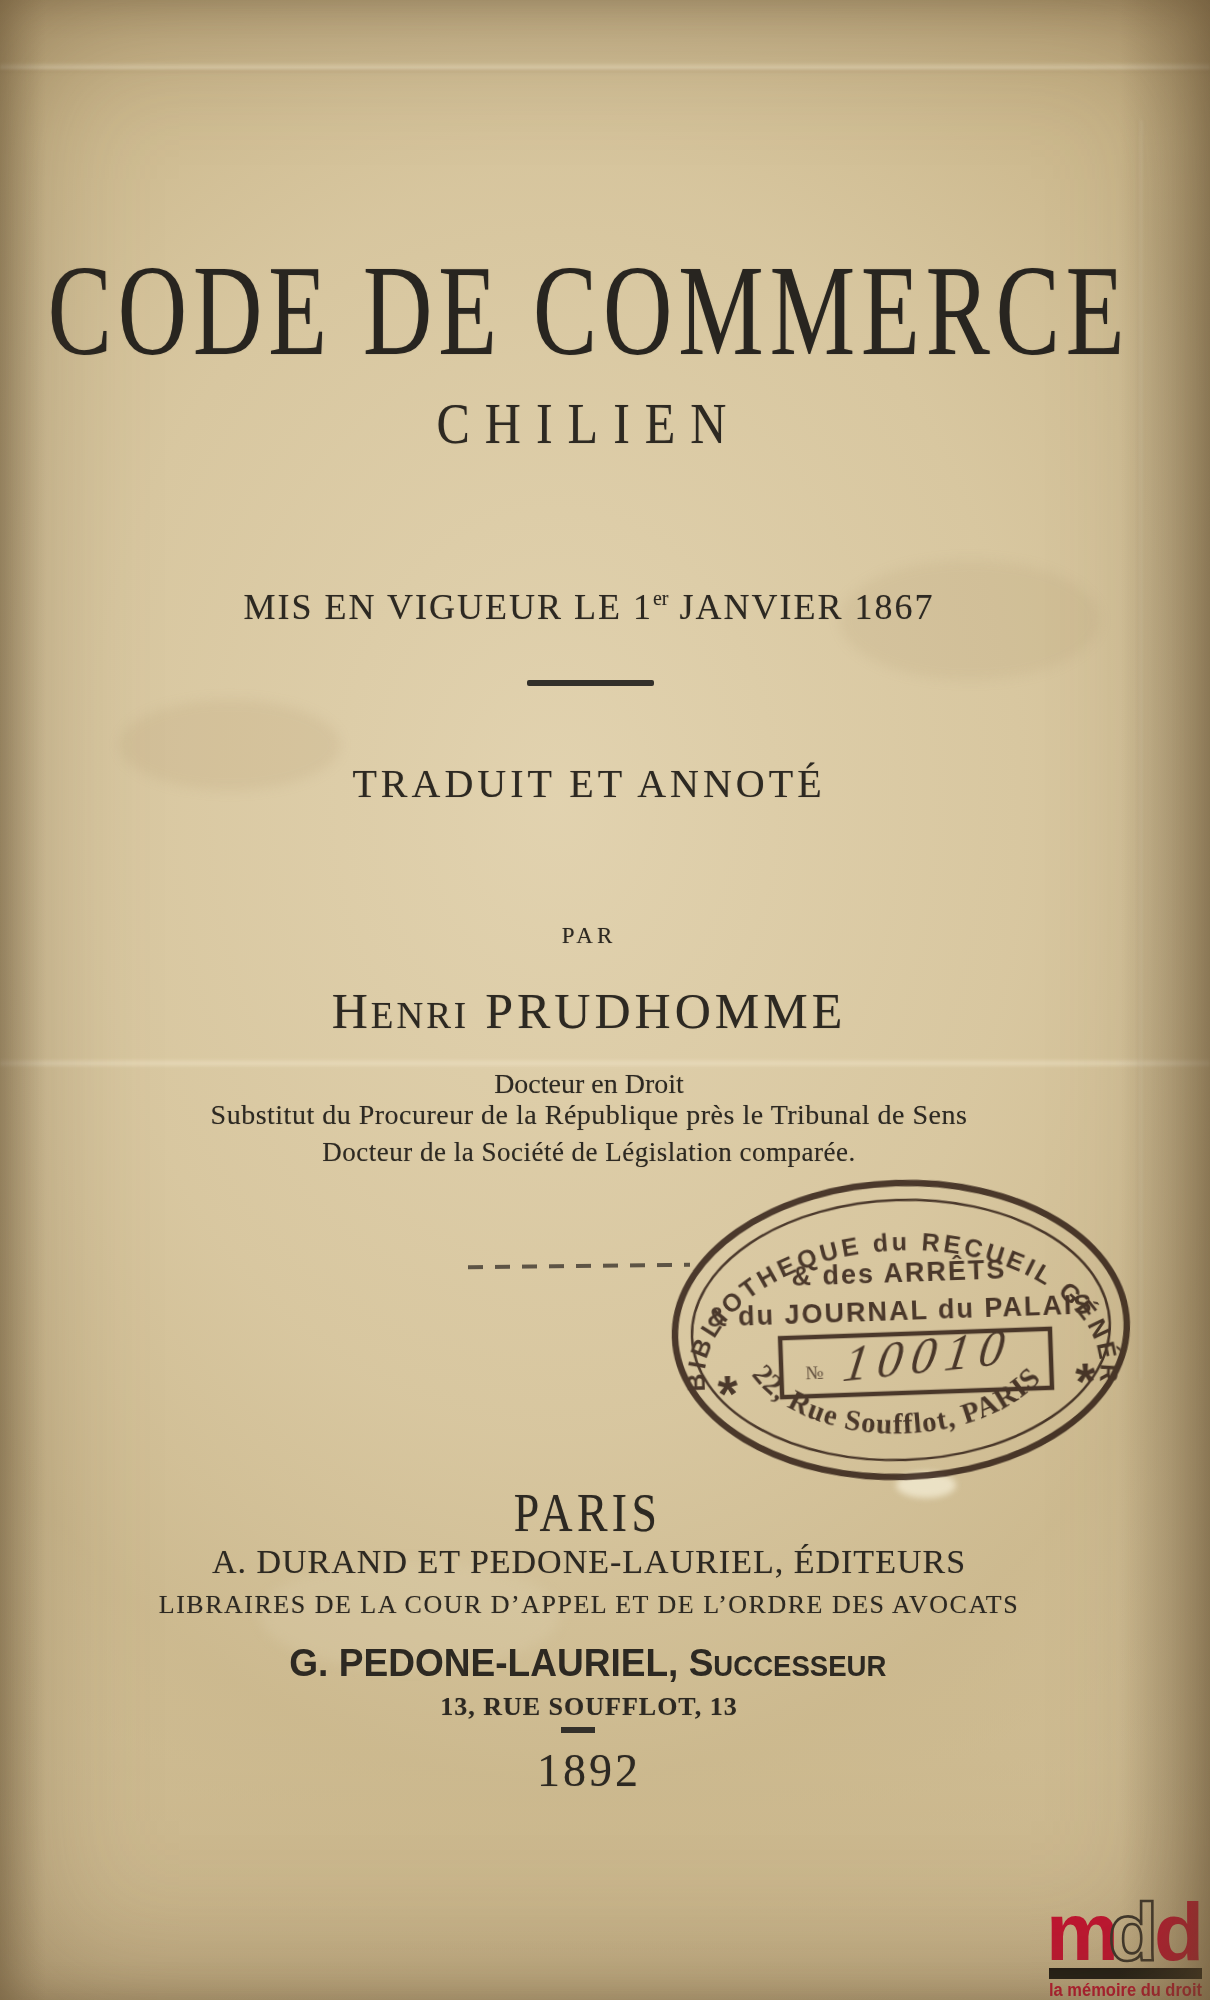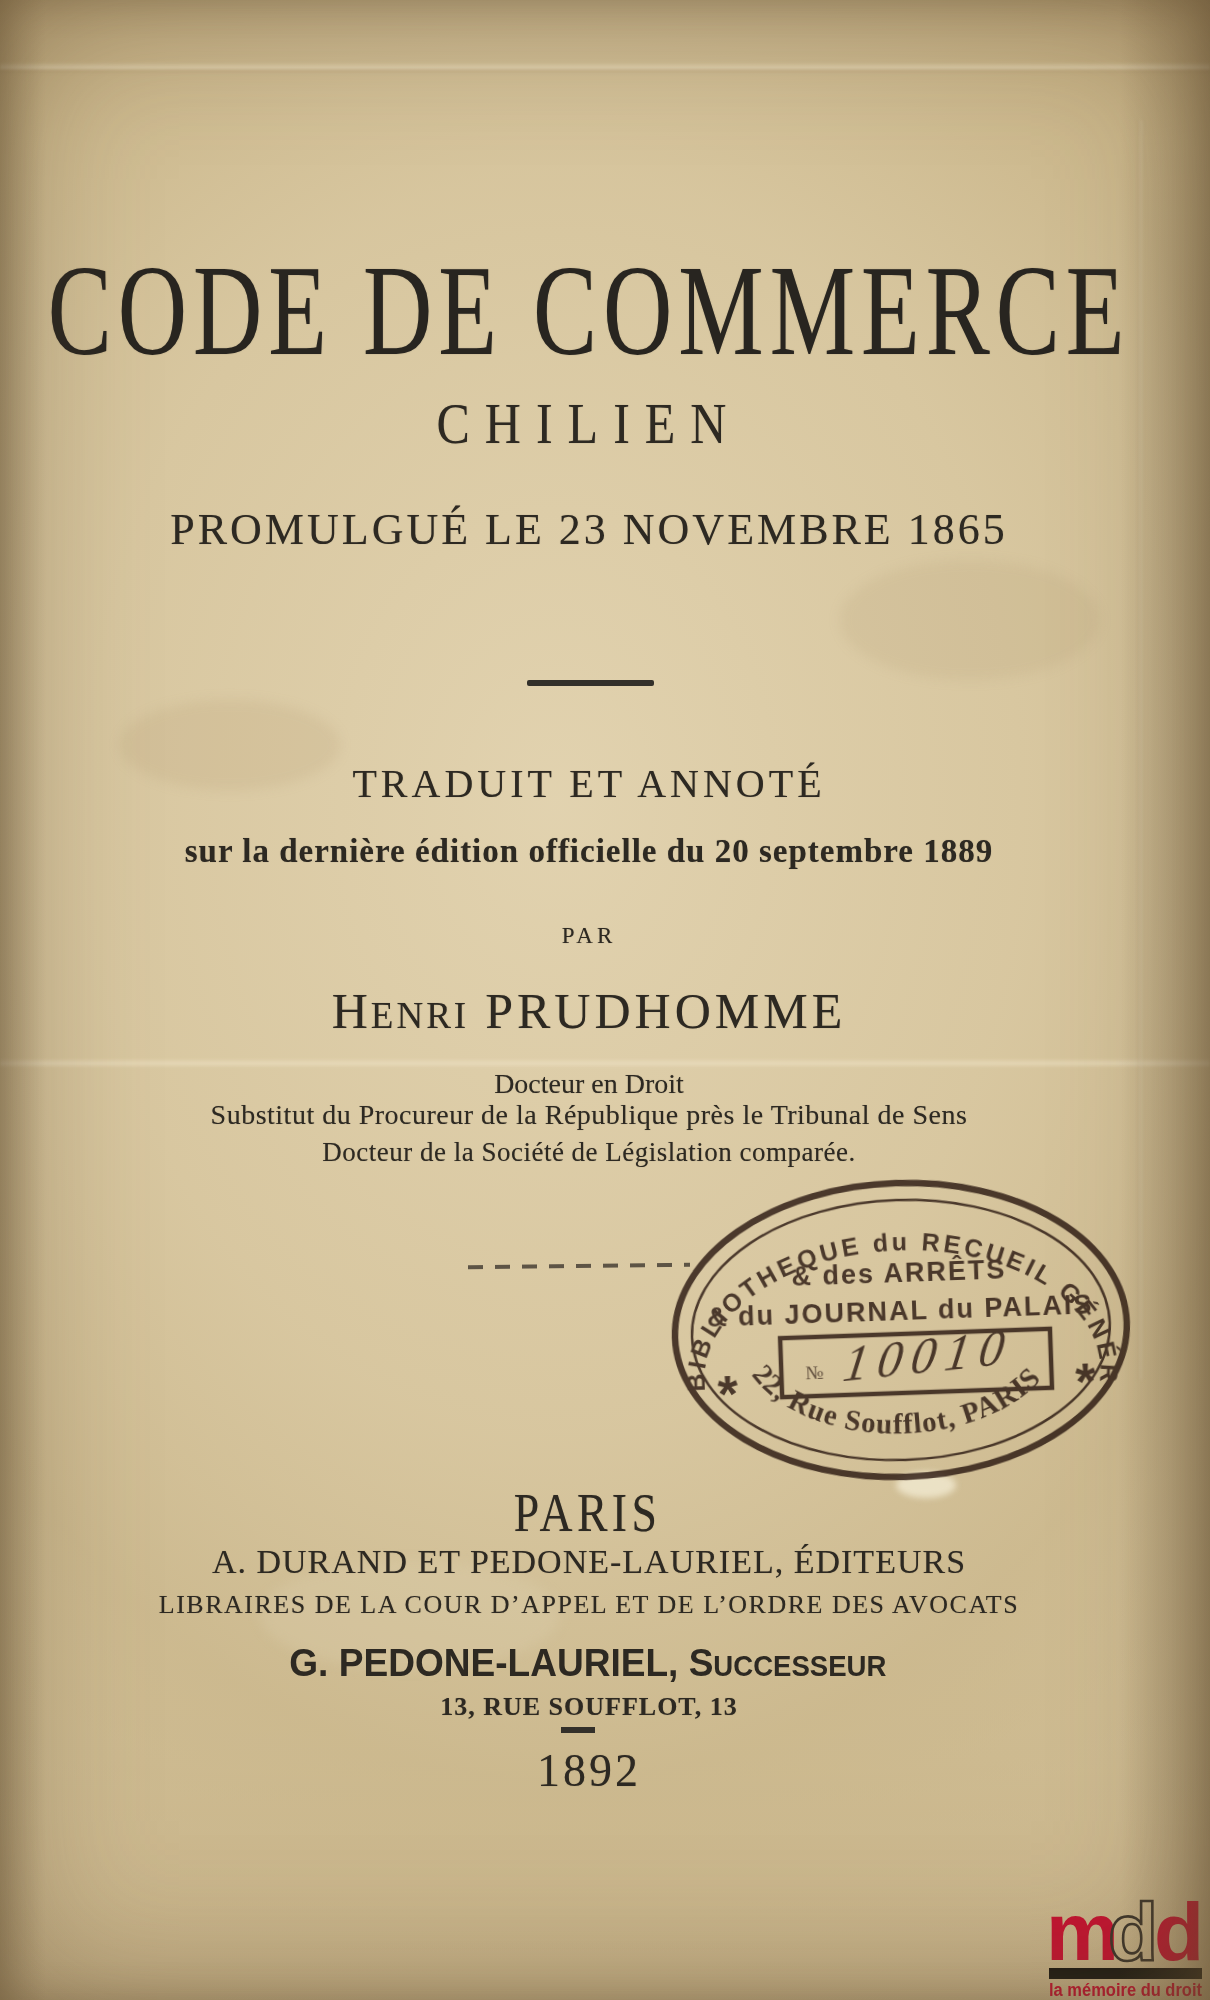--- a/index.html
+++ b/index.html
@@ -89,27 +89,26 @@
   <div class="blotch b1"></div>
   <div class="blotch b2"></div>
   <div class="blotch b3"></div>
   <div class="crease-h1"></div>
   <div class="crease-h2"></div>
   <div class="crease-v"></div>
   <div class="tear-spot"></div>
 
   <div class="line title ink">CODE DE COMMERCE</div>
   <div class="line subtitle ink">CHILIEN</div>
-  <div class="line promulg ink">PROMULGUÉ LE 23 NOVEMBRE 1865</div>
 
+  <div class="line effective ink"><span>MIS EN VIGUEUR LE 1</span><sup>er</sup><span> JANVIER 1867</span></div>
 
   <div class="rule1"></div>
 
   <div class="line traduit ink">TRADUIT ET ANNOTÉ</div>
-  <div class="line edition ink">sur la dernière édition officielle du 20 septembre 1889</div>
   <div class="line par ink">PAR</div>
 
   <div class="line author ink"><span>H</span><span class="smallcaps">ENRI</span><span class="surname">PRUDHOMME</span></div>
 
   <div class="line cred1 ink">Docteur en Droit</div>
   <div class="line cred2 ink">Substitut du Procureur de la République près le Tribunal de Sens</div>
   <div class="line cred3 ink">Docteur de la Société de Législation comparée.</div>
 
   <div class="dashes"></div>
 

